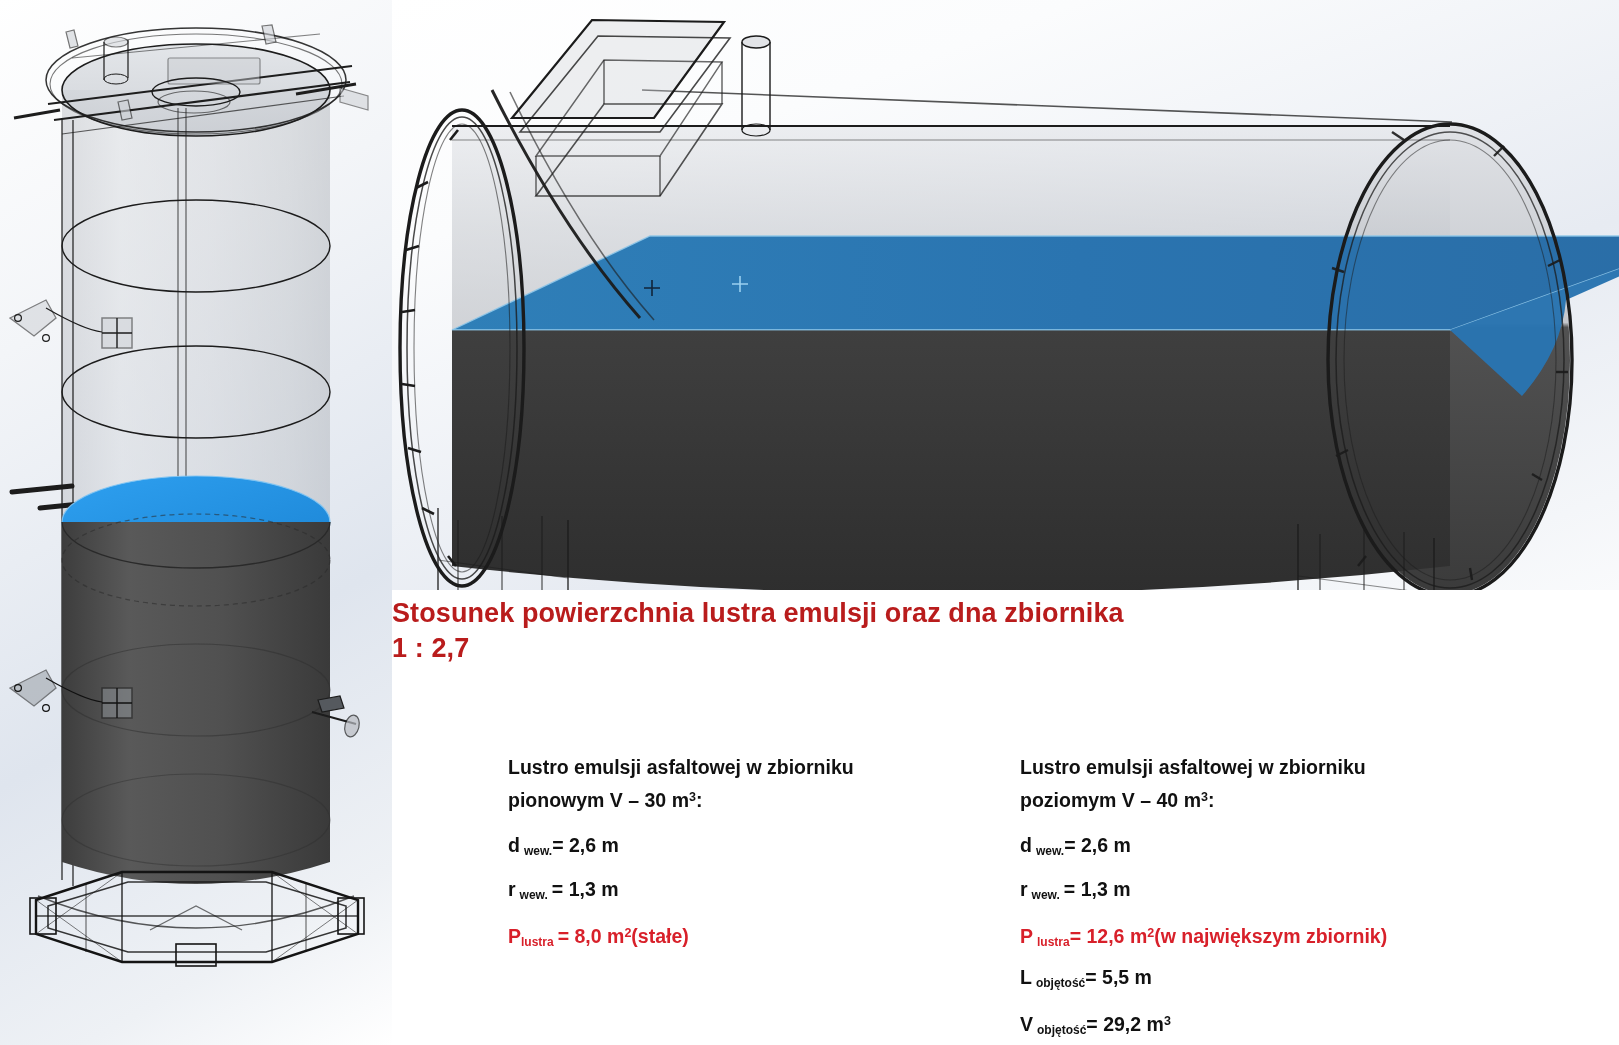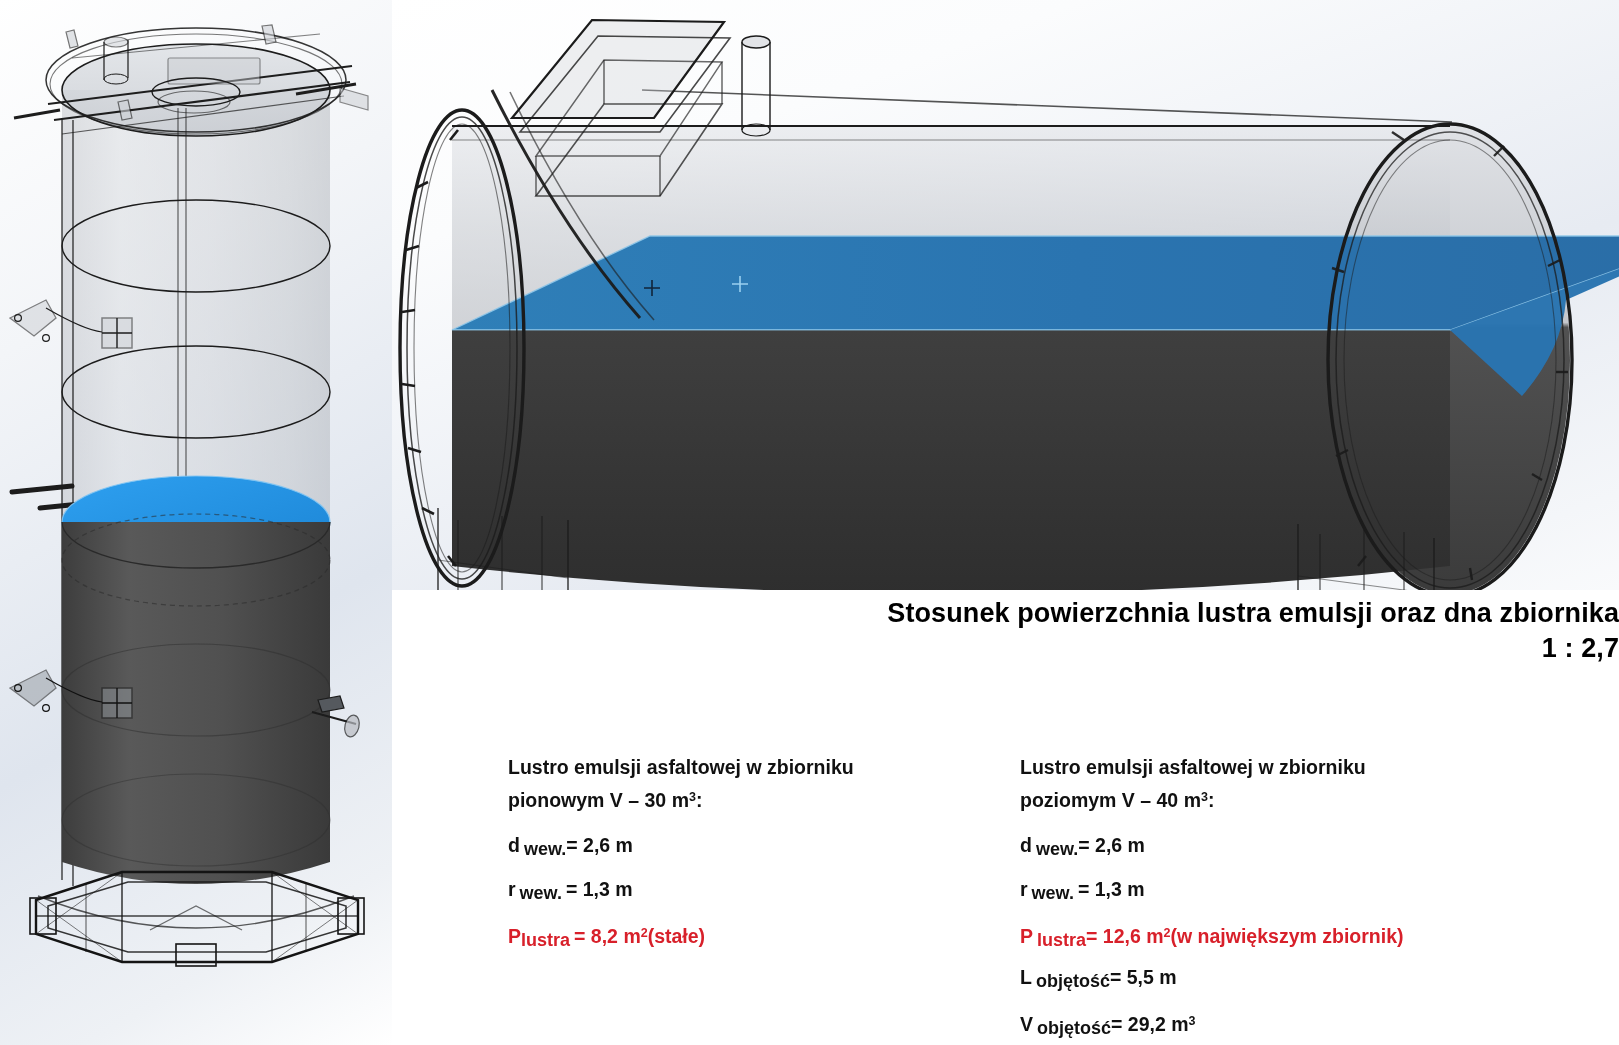--- a/index.html
+++ b/index.html
@@ -27,22 +27,22 @@
 
   
   #vtank{position:absolute;left:0;top:0;width:392px;height:1045px;}
 
   
   #htank{position:absolute;left:392px;top:0;width:1227px;height:700px;}
 
   
   #titleblock{
     position:absolute;left:392px;top:596px;width:1227px;
-    text-align:right;
-    color:#000000;
+    text-align:left;
+    color:#b91c1c;
     font-weight:bold;
     font-size:27px;
     line-height:35px;
     letter-spacing:.1px;
     white-space:nowrap;
   }
   #titleblock .tline{display:block;}
 
   #columns{
     position:absolute;left:392px;top:710px;width:1227px;height:320px;
@@ -58,21 +58,21 @@
   }
   #col-left{margin-left:116px;}
   #col-right{margin-left:42px;}
 
   .hdr{
     font-size:19.5px;font-weight:bold;color:#111;
     line-height:30px;margin-bottom:18px;white-space:normal;width:430px;
   }
   .row{height:44px;white-space:nowrap;}
   .row.red{color:#d8202a;}
-  sub{font-size:18px;vertical-align:-3px;font-weight:bold;}
+  sub{font-size:12px;vertical-align:-3px;font-weight:bold;}
   sup{font-size:12.5px;vertical-align:6px;font-weight:bold;}
   .sp{display:inline-block;width:4px;}
 </style>
 </head>
 <body>
 
 <div id="root">
 
   <div class="viewport" id="vp-left"></div>
 
@@ -327,21 +327,21 @@
 
       <div class="row">
         <span>d</span><span class="sp"></span><sub>wew.</sub><span>= 2,6 m</span>
       </div>
 
       <div class="row">
         <span>r</span><span class="sp"></span><sub>wew.</sub><span class="sp"></span><span>= 1,3 m</span>
       </div>
 
       <div class="row red">
-        <span>P</span><sub>lustra</sub><span class="sp"></span><span>= 8,2 m</span><sup>2</sup><span>(stałe)</span>
+        <span>P</span><sub>lustra</sub><span class="sp"></span><span>= 8,0 m</span><sup>2</sup><span>(stałe)</span>
       </div>
 
 
     </div>
 
     <div class="col" id="col-right">
       <div class="hdr">
         <span>Lustro emulsji asfaltowej w zbiorniku</span><br>
         <span>poziomym V – 40 m</span><sup>3</sup><span>:</span>
       </div>

